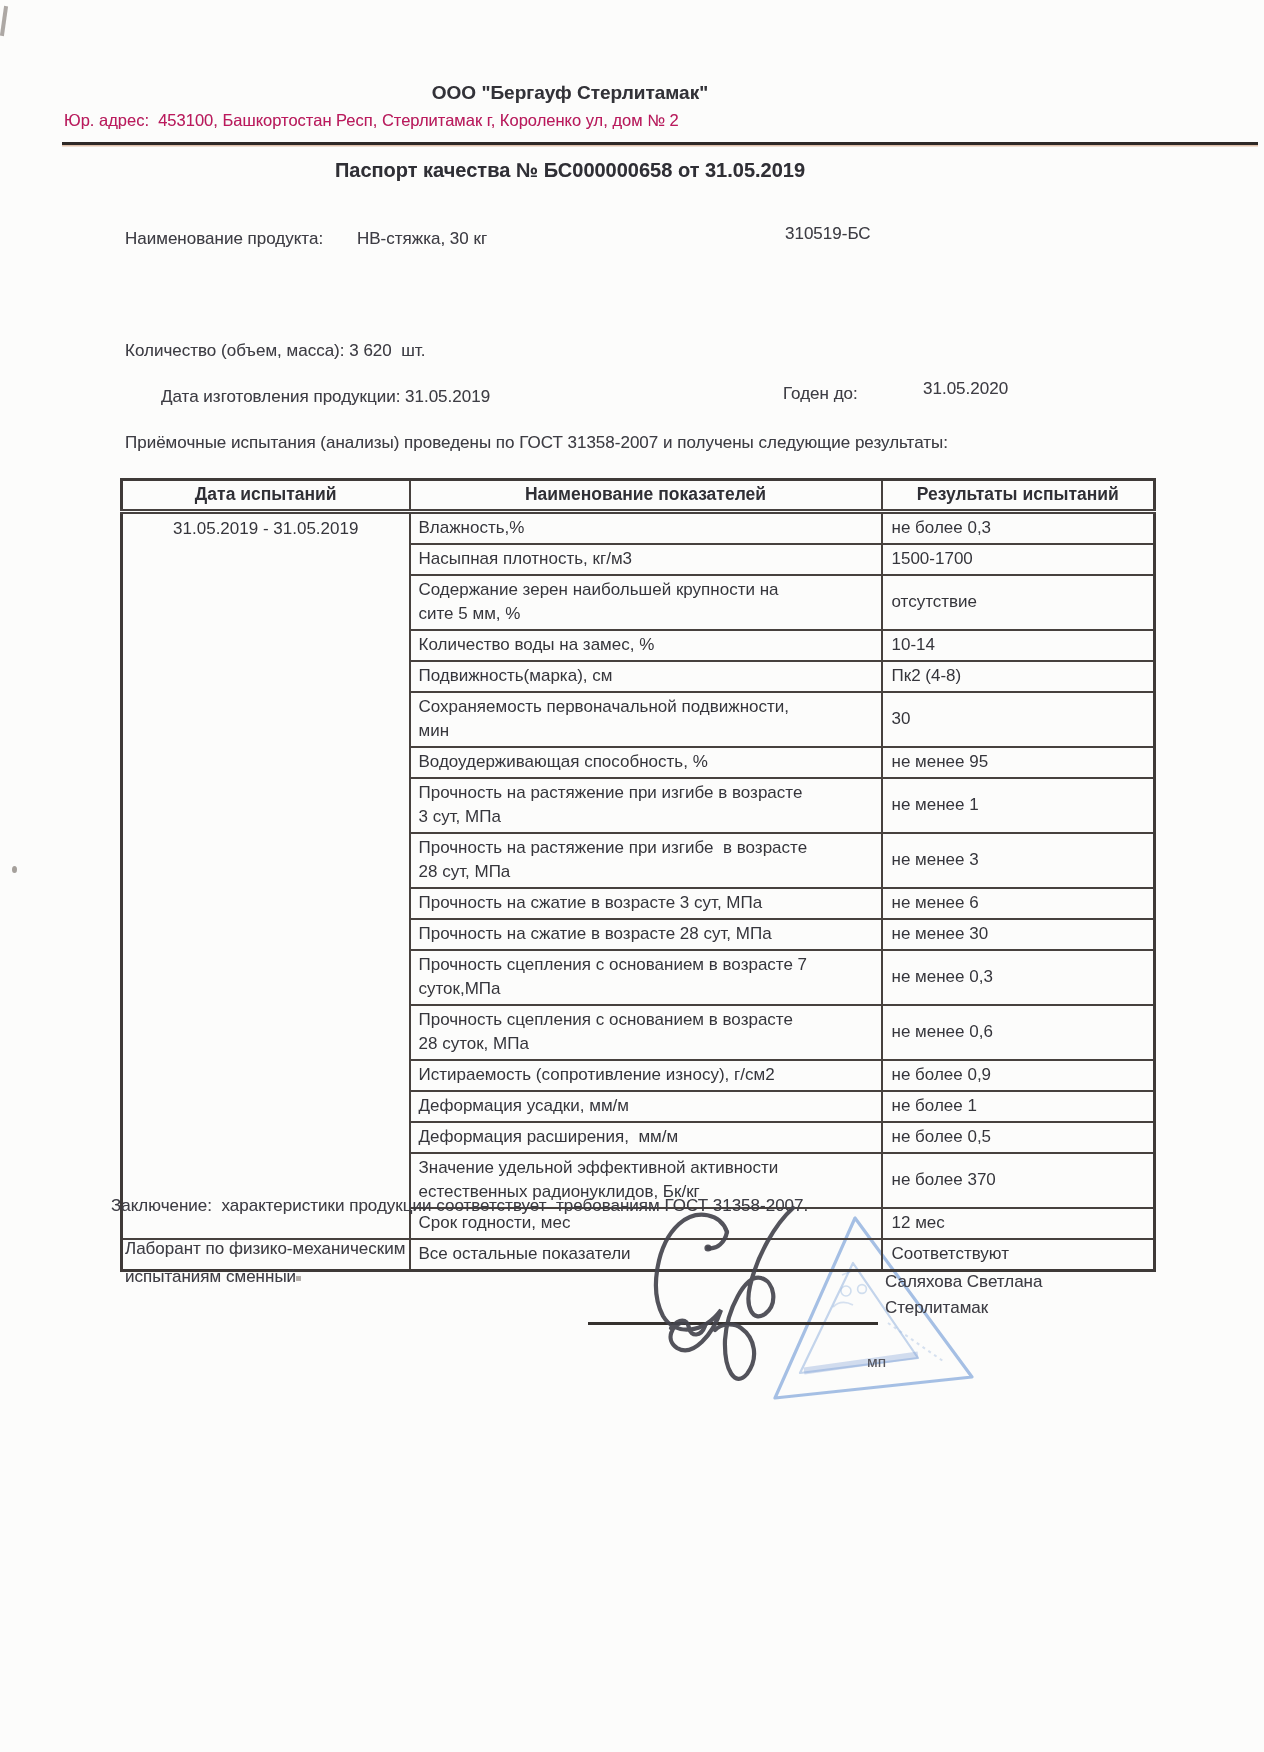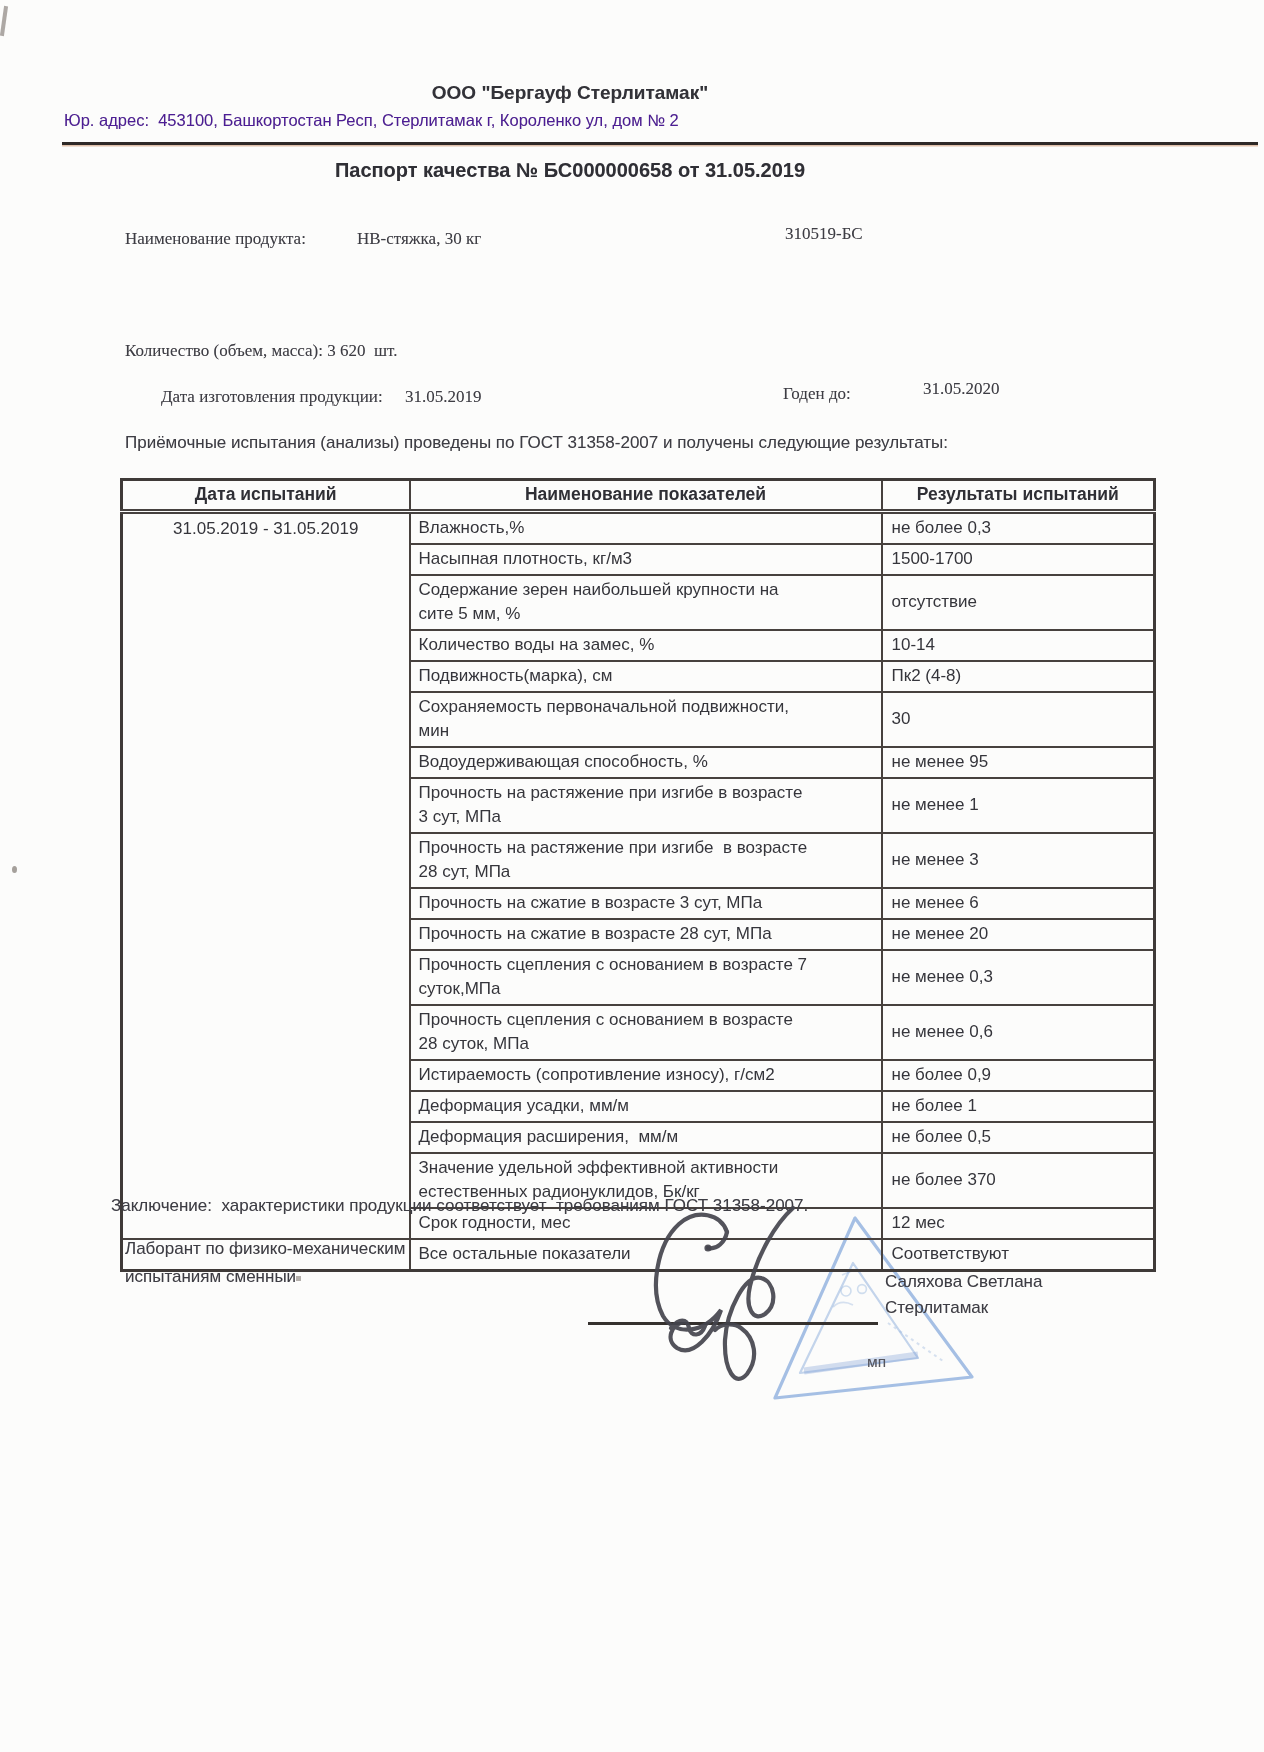--- a/index.html
+++ b/index.html
@@ -7,26 +7,26 @@
     width:1264px;height:1752px;position:relative;overflow:hidden;
     background:#fcfcfb;
     font-family:"Liberation Sans", sans-serif;
     color:#3d3d44;
   }
   .abs{position:absolute;}
   .txt{text-shadow:0 0 .6px rgba(95,85,90,.35);}
   .pre{white-space:pre-wrap;}
   .center-band{left:0;width:1140px;text-align:center;}
   .company{top:82px;font-size:19px;font-weight:bold;color:#323238;}
-  .address{left:64px;top:111px;font-size:16.5px;color:#4c1d95;}
+  .address{left:64px;top:111px;font-size:16.5px;color:#be185d;}
   .rule{left:62px;top:142px;width:1196px;height:0;
         border-top:3.5px solid #2e2927;
         box-shadow:0 1.5px 0 rgba(190,120,70,.45);}
   .pass-title{top:159px;font-size:20px;font-weight:bold;color:#2f2f35;}
-  .lbl{font-size:17px;font-family:Liberation Serif, serif;}
+  .lbl{font-size:17px;}
   .product-label{left:125px;top:229px;}
   .product-value{left:357px;top:229px;}
   .batch-code{left:785px;top:224px;}
   .quantity{left:125px;top:341px;}
   .mfg-label{left:125px;top:387px;margin-left:36px;}
   .mfg-date{left:405px;top:387px;}
   .expiry-label{left:783px;top:384px;}
   .expiry-date{left:923px;top:379px;}
   .tests-intro{left:125px;top:433px;font-size:17px;}
   .tbl-wrap{left:112px;top:478px;z-index:2;margin-left:8px;}
@@ -132,21 +132,21 @@
           <td class="indicator">Прочность на растяжение при изгибе  в возрасте
 28 сут, МПа</td>
           <td class="result">не менее 3</td>
         </tr>
         <tr>
           <td class="indicator">Прочность на сжатие в возрасте 3 сут, МПа</td>
           <td class="result">не менее 6</td>
         </tr>
         <tr>
           <td class="indicator">Прочность на сжатие в возрасте 28 сут, МПа</td>
-          <td class="result">не менее 20</td>
+          <td class="result">не менее 30</td>
         </tr>
         <tr>
           <td class="indicator">Прочность сцепления с основанием в возрасте 7
 суток,МПа</td>
           <td class="result">не менее 0,3</td>
         </tr>
         <tr>
           <td class="indicator">Прочность сцепления с основанием в возрасте
 28 суток, МПа</td>
           <td class="result">не менее 0,6</td>

